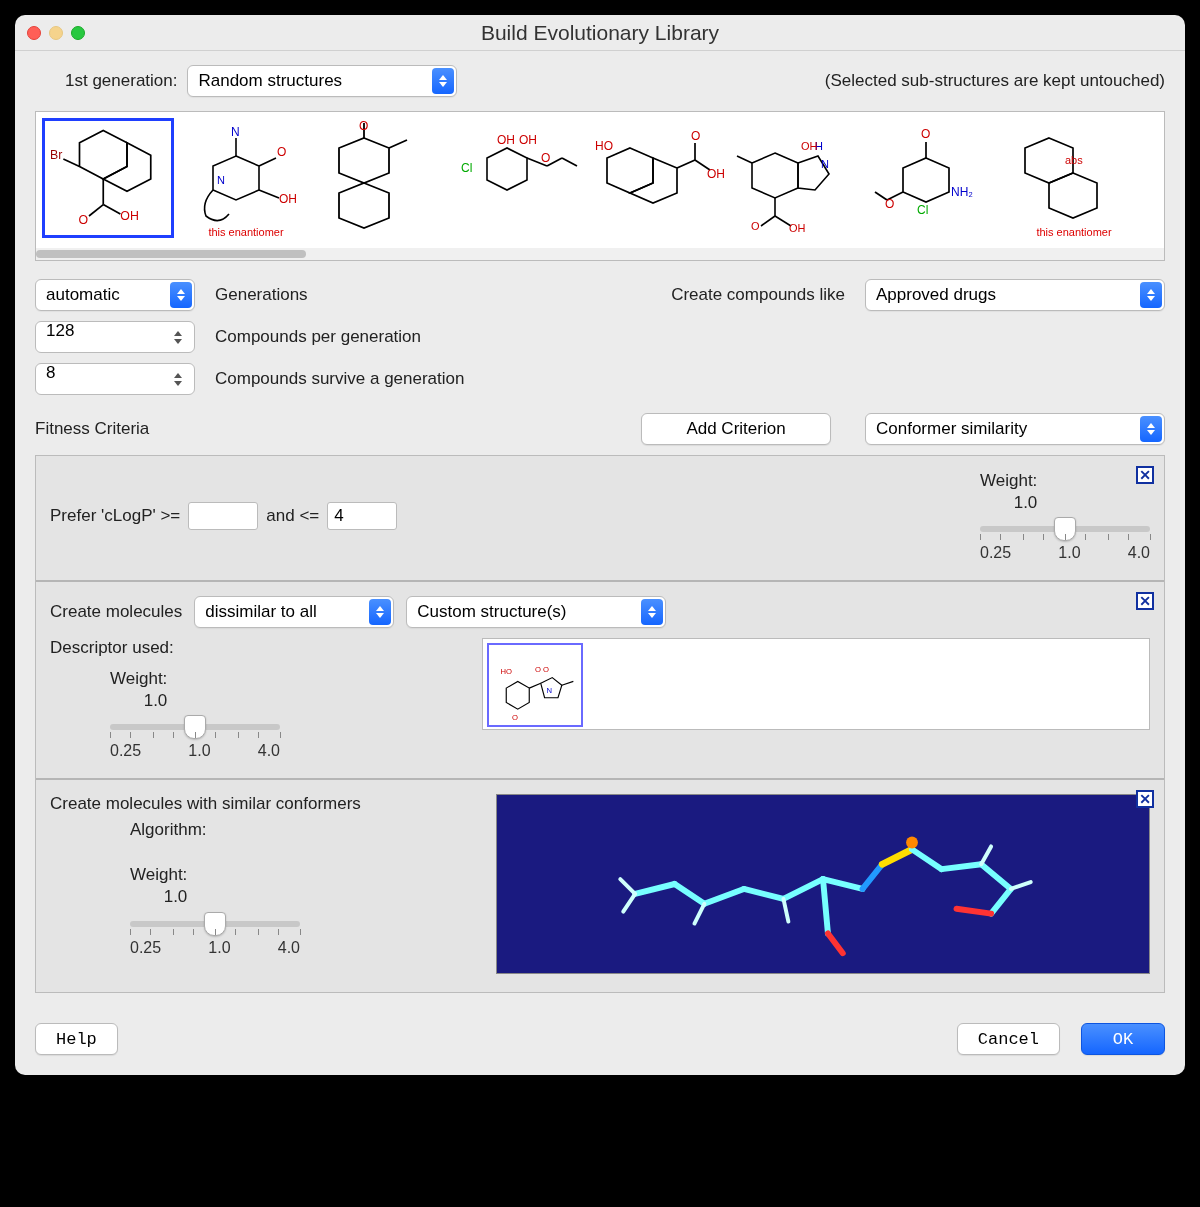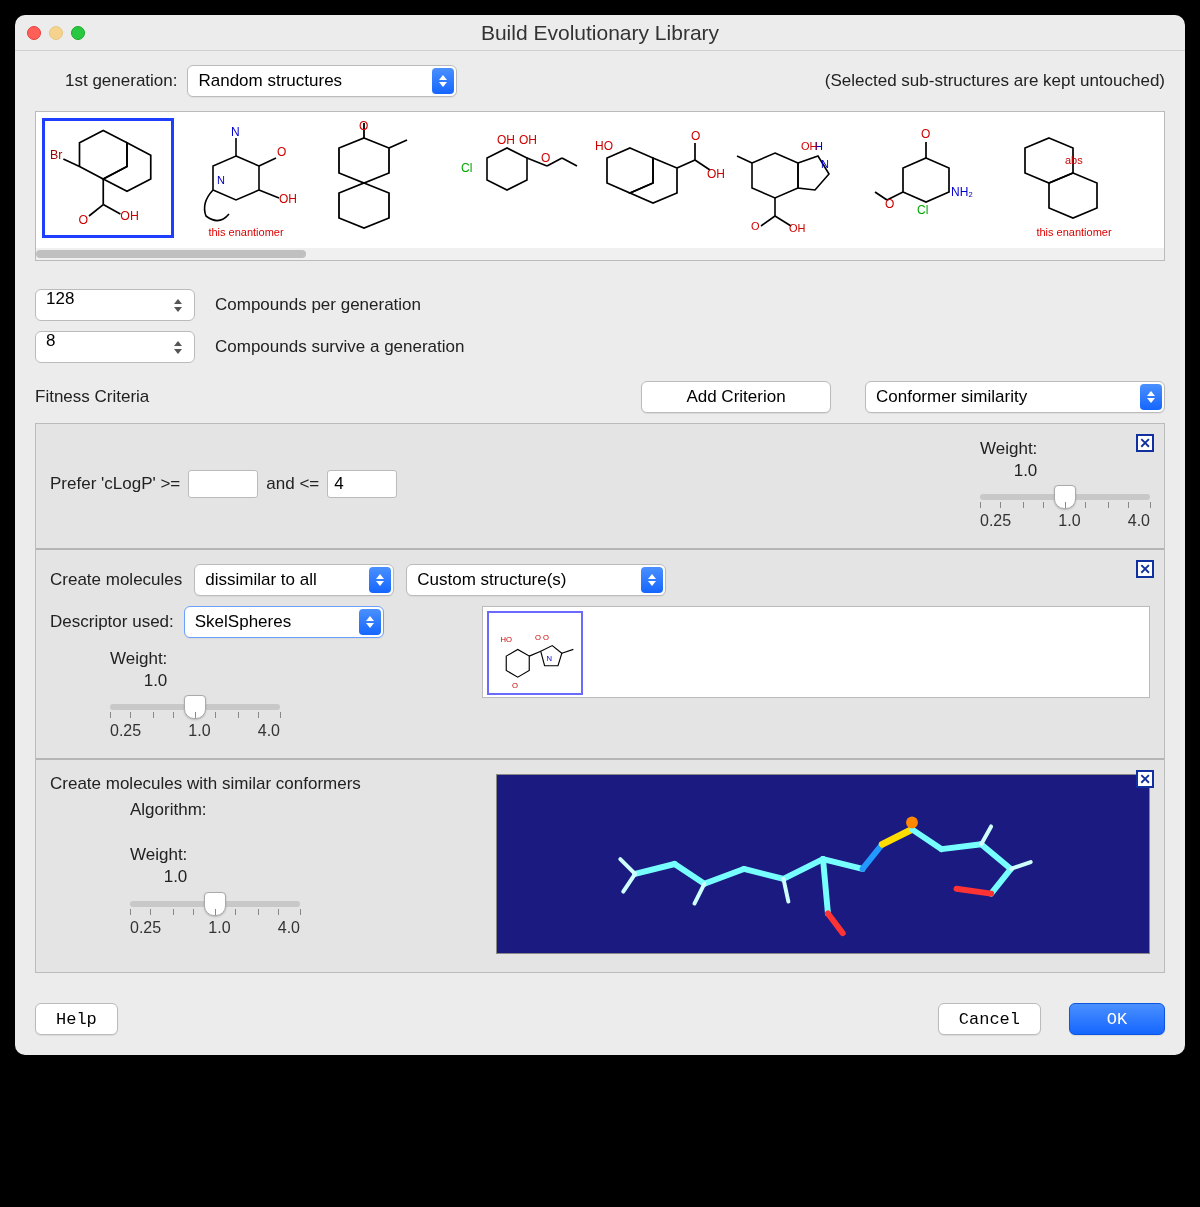--- a/index.html
+++ b/index.html
@@ -299,20 +299,33 @@
           <div class="mol-cap">this enantiomer</div>
         </div>
       </div>
       <div class="gallery-sb">
         <div class="thumb"></div>
       </div>
     </div>
 
     <div class="section-gap"></div>
 
+    <div class="row gap20">
+      <span class="select-wrap">
+        <span class="select" style="width:160px">automatic</span>
+        <span class="arrows"></span>
+      </span>
+      <span class="label">Generations</span>
+      <span class="flex1"></span>
+      <span class="label">Create compounds like</span>
+      <span class="select-wrap">
+        <span class="select" style="width:300px">Approved drugs</span>
+        <span class="arrows"></span>
+      </span>
+    </div>
 
     <div class="row gap20 mt10">
       <span class="spinner">
         <span>128</span>
         <span class="sp-arrows"></span>
       </span>
       <span class="label">Compounds per generation</span>
     </div>
 
     <div class="row gap20 mt10">
@@ -386,24 +399,20 @@
           </span>
           <span class="select-wrap">
             <span class="select" style="width:260px">Custom structure(s)</span>
             <span class="arrows"></span>
           </span>
         </div>
         <div class="row mt10" style="gap:12px; align-items:flex-start">
           <div style="width:420px">
             <div class="row" style="gap:10px">
               <span class="label">Descriptor used:</span>
-              <span class="select-wrap">
-                <span class="select" style="width:200px; border-color:#6aa0ff">SkelSpheres</span>
-                <span class="arrows"></span>
-              </span>
             </div>
             <div class="weight-block mt10" style="margin-left:60px">
               <div class="weight-text">
                 <div>Weight:</div>
                 <div>1.0</div>
               </div>
               <div class="slider-wrap">
                 <div class="slider-track">
                   <div class="slider-thumb" style="left:50%"></div>
                 </div>
@@ -513,20 +522,20 @@
               </g>
             </svg>
           </div>
         </div>
       </div>
 
     </div>
 
     <div class="footer">
       <span class="button">Help</span>
-      <div class="row" style="gap:28px">
+      <div class="row" style="gap:21px">
         <span class="button">Cancel</span>
-        <span class="button primary" style="width:96px">OK</span>
+        <span class="button primary" style="width:84px">OK</span>
       </div>
     </div>
 
   </div>
 </div>
 
 </body></html>

